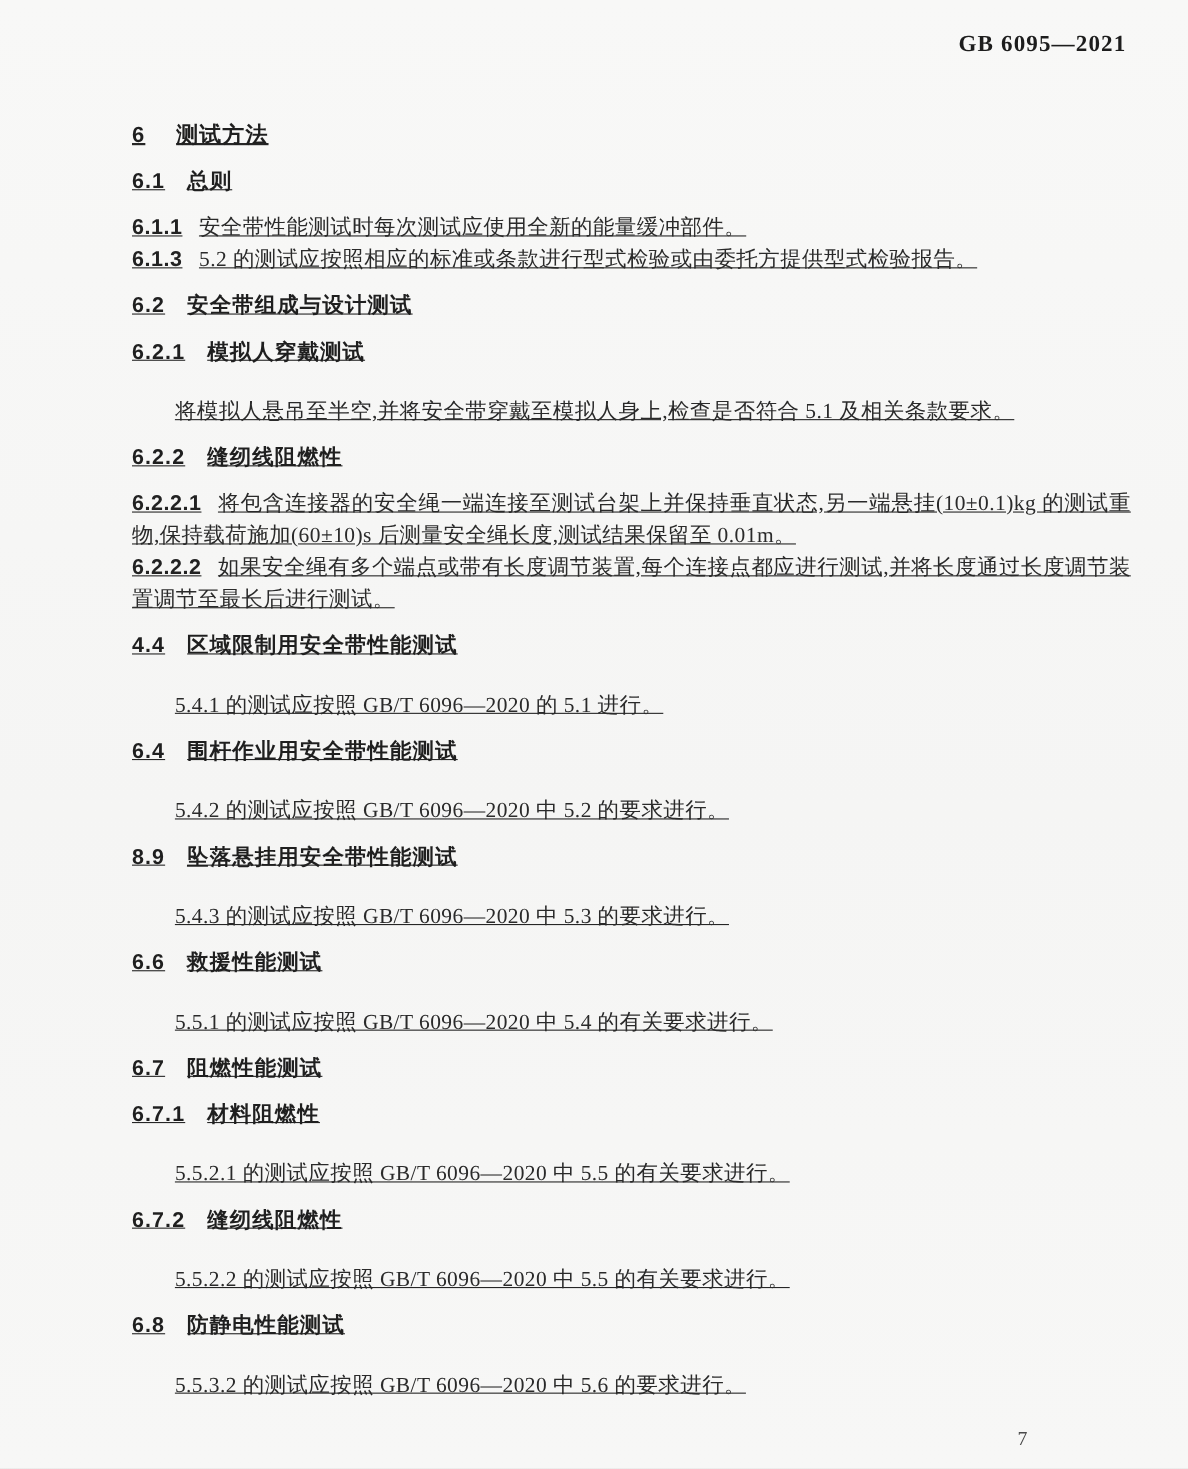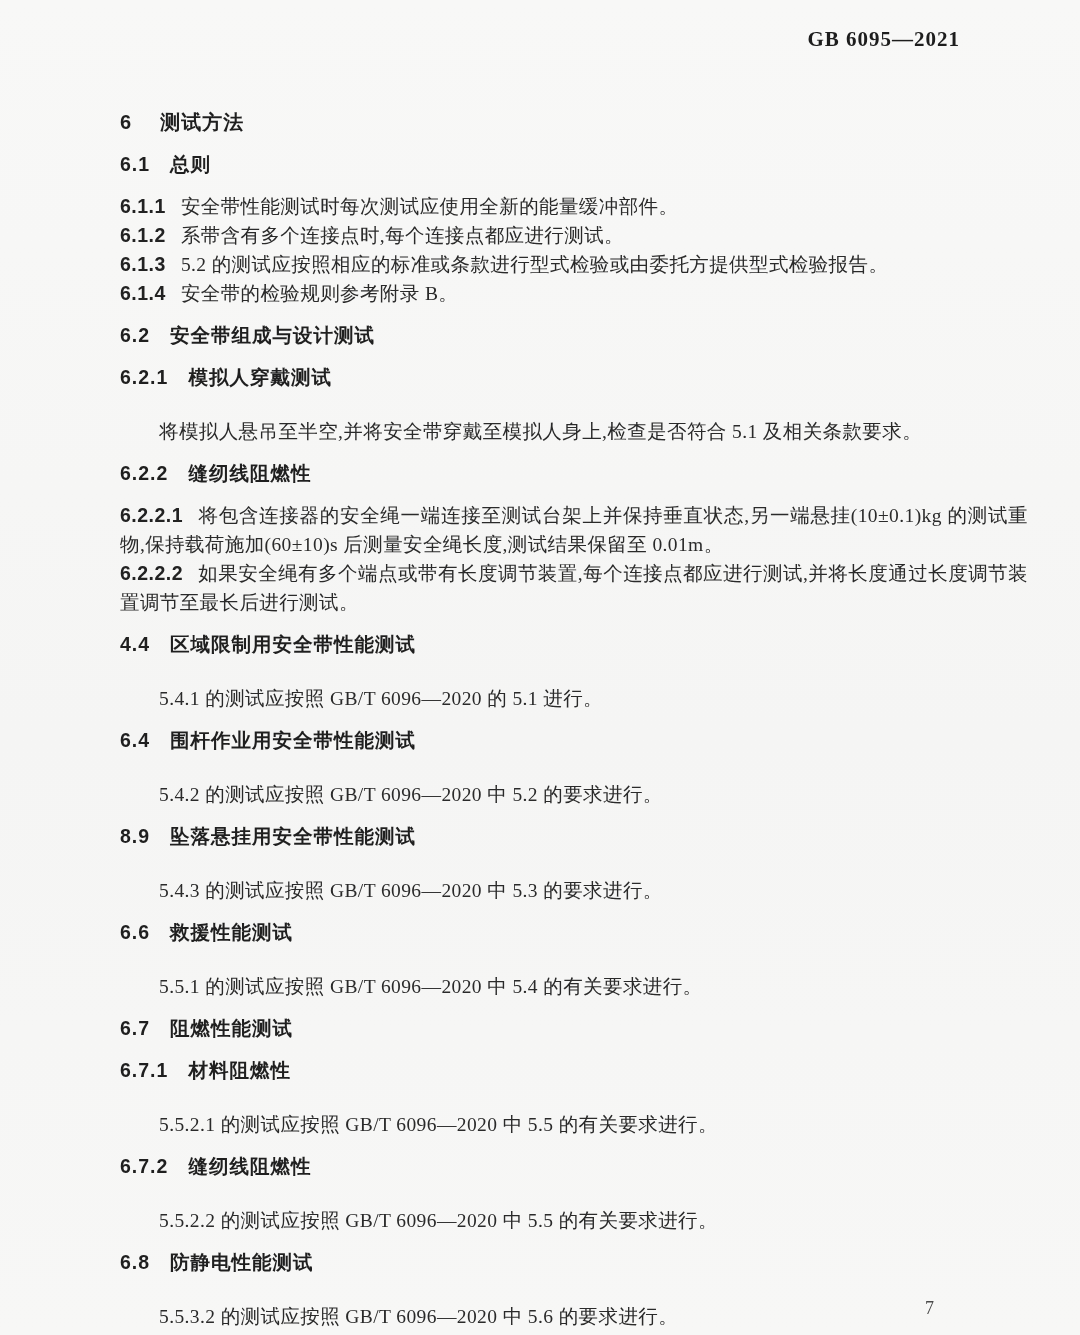--- a/index.html
+++ b/index.html
@@ -10,36 +10,37 @@
   .page{
     position:relative;
     width:1080px;
     height:1335px;
     margin:0 auto;
     background:linear-gradient(180deg,#f8f8f7 0%,#f5f5f4 55%,#f7f7f6 100%);
     color:#262626;
     overflow:hidden;
   }
   .page-header{
-    padding:24px 120px 0 120px;
+    padding:24px 56px 0 120px;
     text-align:right;
     line-height:30px;
   }
   .std-no{
     font-family:"Liberation Serif","DejaVu Serif",serif;
     font-weight:bold;
     font-size:21px;
     letter-spacing:1px;
     color:#1d1d1d;
   }
   .doc-body{
     padding:0 52px 0 120px;
     font-size:19.5px;
     line-height:29px;
     letter-spacing:0.4px;
+    text-decoration:underline;
   }
   .line{margin:0;}
   .chapter,.section,.subsection{
     font-family:"Liberation Sans","DejaVu Sans",sans-serif;
     font-weight:bold;
     color:#1f1f1f;
     margin:13px 0;
     letter-spacing:1px;
   }
   .chapter{margin-top:52px;font-size:20px;}
@@ -72,23 +73,21 @@
 <div class="page">
 
   <header class="page-header">
     <span class="std-no">GB 6095—2021</span>
   </header>
 
   <main class="doc-body" id="doc-body">
       <div class="line chapter"><span class="num">6</span><span class="txt">测试方法</span></div>
       <div class="line section"><span class="num">6.1</span><span class="txt">总则</span></div>
       <div class="line clause"><span class="num">6.1.1</span><span class="txt">安全带性能测试时每次测试应使用全新的能量缓冲部件。</span></div>
-      <div class="line clause"><span class="num">6.1.2</span><span class="txt">系带含有多个连接点时,每个连接点都应进行测试。</span></div>
       <div class="line clause"><span class="num">6.1.3</span><span class="txt">5.2 的测试应按照相应的标准或条款进行型式检验或由委托方提供型式检验报告。</span></div>
-      <div class="line clause"><span class="num">6.1.4</span><span class="txt">安全带的检验规则参考附录 B。</span></div>
       <div class="line section"><span class="num">6.2</span><span class="txt">安全带组成与设计测试</span></div>
       <div class="line subsection"><span class="num">6.2.1</span><span class="txt">模拟人穿戴测试</span></div>
       <div class="line para"><span class="txt">将模拟人悬吊至半空,并将安全带穿戴至模拟人身上,检查是否符合 5.1 及相关条款要求。</span></div>
       <div class="line subsection"><span class="num">6.2.2</span><span class="txt">缝纫线阻燃性</span></div>
       <div class="line clause"><span class="num">6.2.2.1</span><span class="txt">将包含连接器的安全绳一端连接至测试台架上并保持垂直状态,另一端悬挂(10±0.1)kg 的测试重物,保持载荷施加(60±10)s 后测量安全绳长度,测试结果保留至 0.01m。</span></div>
       <div class="line clause"><span class="num">6.2.2.2</span><span class="txt">如果安全绳有多个端点或带有长度调节装置,每个连接点都应进行测试,并将长度通过长度调节装置调节至最长后进行测试。</span></div>
       <div class="line section"><span class="num">4.4</span><span class="txt">区域限制用安全带性能测试</span></div>
       <div class="line para"><span class="txt">5.4.1 的测试应按照 GB/T 6096—2020 的 5.1 进行。</span></div>
       <div class="line section"><span class="num">6.4</span><span class="txt">围杆作业用安全带性能测试</span></div>
       <div class="line para"><span class="txt">5.4.2 的测试应按照 GB/T 6096—2020 中 5.2 的要求进行。</span></div>

